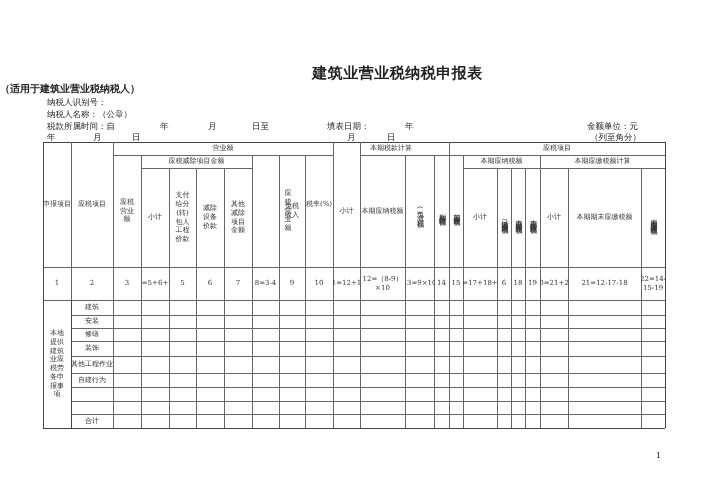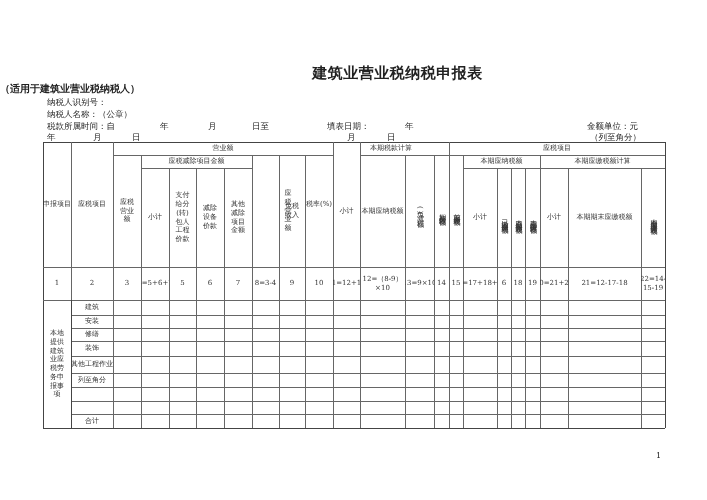--- a/index.html
+++ b/index.html
@@ -228,21 +228,21 @@
     <div class="cell" style="left: 405px; top: 356px; width: 29px; height: 17px;"></div>
     <div class="cell" style="left: 434px; top: 356px; width: 15px; height: 17px;"></div>
     <div class="cell" style="left: 449px; top: 356px; width: 14px; height: 17px;"></div>
     <div class="cell" style="left: 463px; top: 356px; width: 34px; height: 17px;"></div>
     <div class="cell" style="left: 497px; top: 356px; width: 14px; height: 17px;"></div>
     <div class="cell" style="left: 511px; top: 356px; width: 14px; height: 17px;"></div>
     <div class="cell" style="left: 525px; top: 356px; width: 15px; height: 17px;"></div>
     <div class="cell" style="left: 540px; top: 356px; width: 28px; height: 17px;"></div>
     <div class="cell" style="left: 568px; top: 356px; width: 73px; height: 17px;"></div>
     <div class="cell" style="left: 641px; top: 356px; width: 24px; height: 17px;"></div>
-    <div class="cell" style="left: 71px; top: 373px; width: 42px; height: 14px;">列至角分</div>
+    <div class="cell" style="left: 71px; top: 373px; width: 42px; height: 14px;">自建行为</div>
     <div class="cell" style="left: 113px; top: 373px; width: 28px; height: 14px;"></div>
     <div class="cell" style="left: 141px; top: 373px; width: 28px; height: 14px;"></div>
     <div class="cell" style="left: 169px; top: 373px; width: 27px; height: 14px;"></div>
     <div class="cell" style="left: 196px; top: 373px; width: 28px; height: 14px;"></div>
     <div class="cell" style="left: 224px; top: 373px; width: 28px; height: 14px;"></div>
     <div class="cell" style="left: 252px; top: 373px; width: 27px; height: 14px;"></div>
     <div class="cell" style="left: 279px; top: 373px; width: 26px; height: 14px;"></div>
     <div class="cell" style="left: 305px; top: 373px; width: 28px; height: 14px;"></div>
     <div class="cell" style="left: 333px; top: 373px; width: 27px; height: 14px;"></div>
     <div class="cell" style="left: 360px; top: 373px; width: 45px; height: 14px;"></div>

